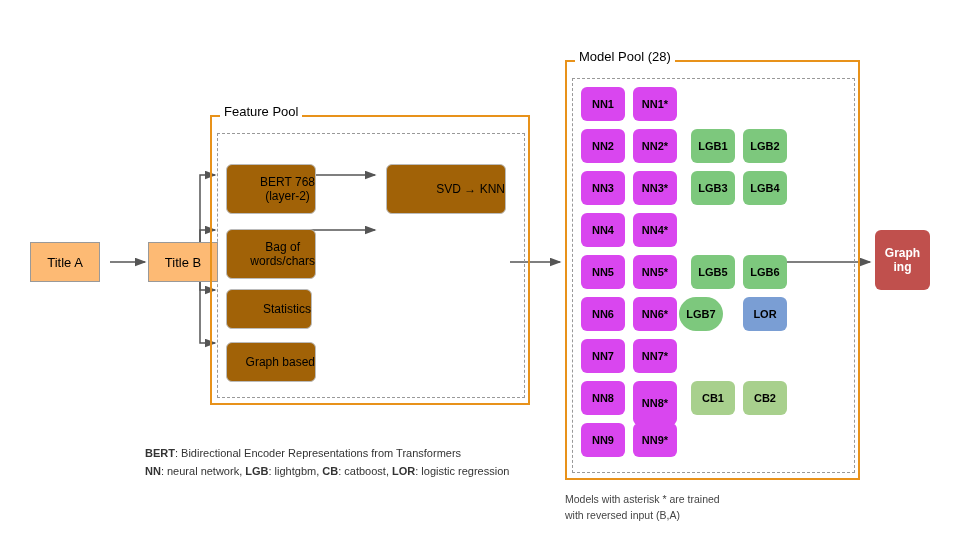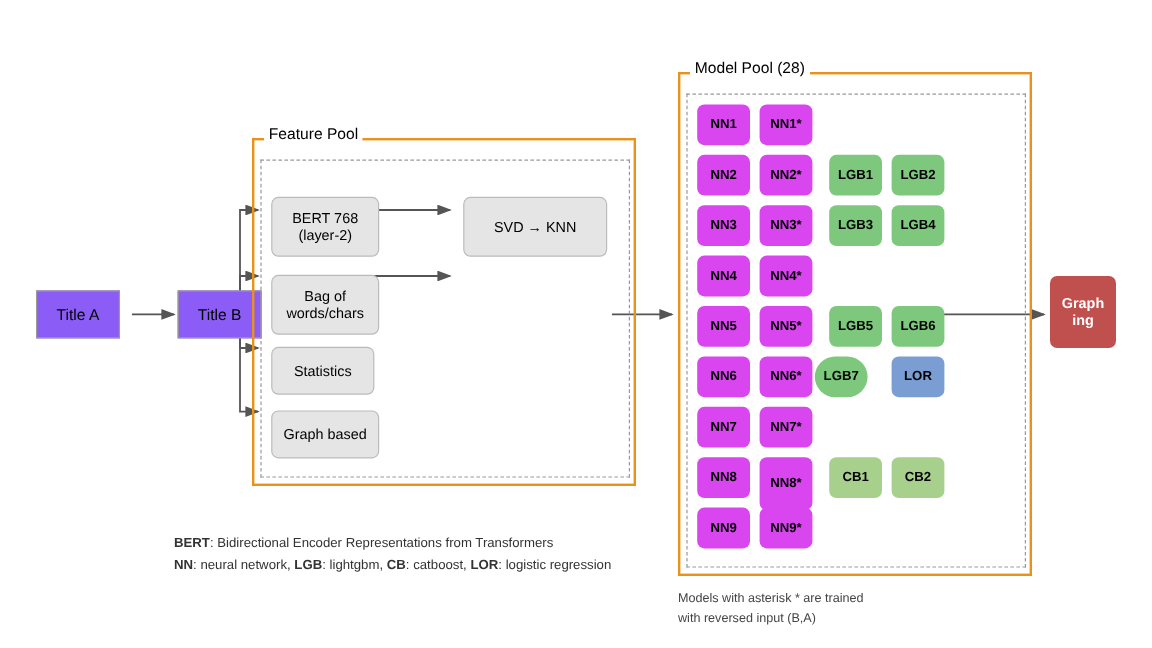--- a/index.html
+++ b/index.html
@@ -16,21 +16,21 @@
     .diagram {
       position: relative;
       width: 960px;
       height: 540px;
     }
 
     
     .title-box {
       position: absolute;
       border: 1.5px solid #999;
-      background: #8b5cf6;
+      background: #fdba74;
       display: flex;
       align-items: center;
       justify-content: center;
       font-size: 13px;
     }
 
     
     .feature-pool-outer {
       position: absolute;
       border: 2px solid #E8921A;
@@ -51,25 +51,25 @@
     .feature-pool-inner {
       position: absolute;
       border: 1.5px dashed #999;
       background: transparent;
     }
 
     
     .feature-box {
       position: absolute;
       border: 1.5px solid #bbb;
-      background: #e5e5e5;
-      border-radius: 6px;
-      display: flex;
-      align-items: center;
-      justify-content: center;
+      background: #a16207;
+      border-radius: 6px;
+      display: flex;
+      align-items: center;
+      justify-content: flex-end;
       text-align: center;
       font-size: 12px;
     }
 
     
     .model-pool-outer {
       position: absolute;
       border: 2px solid #E8921A;
       background: transparent;
     }

